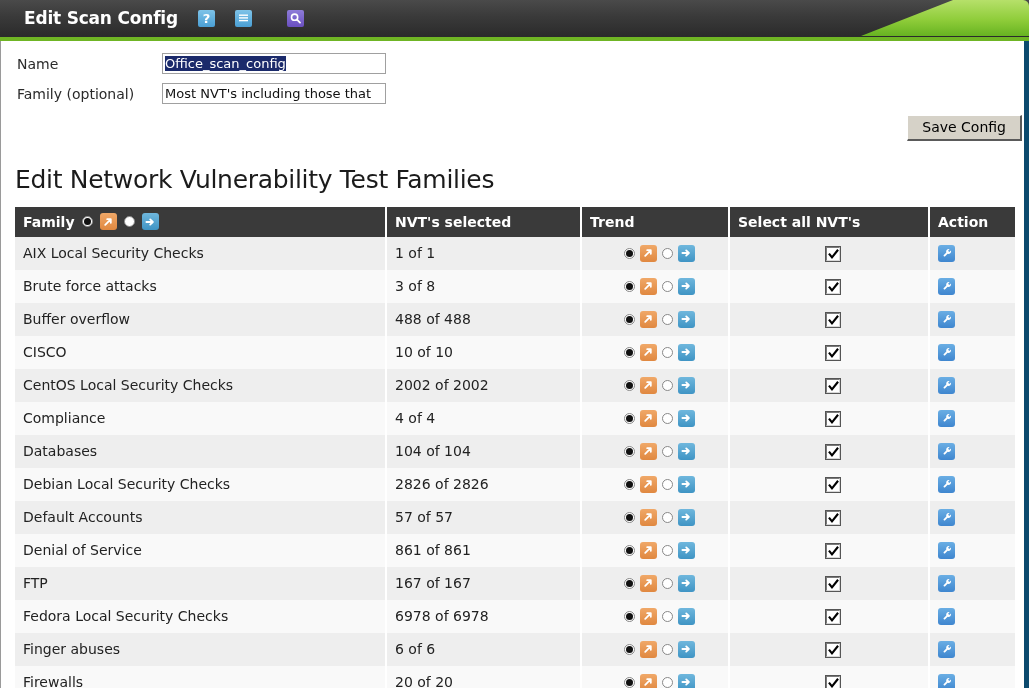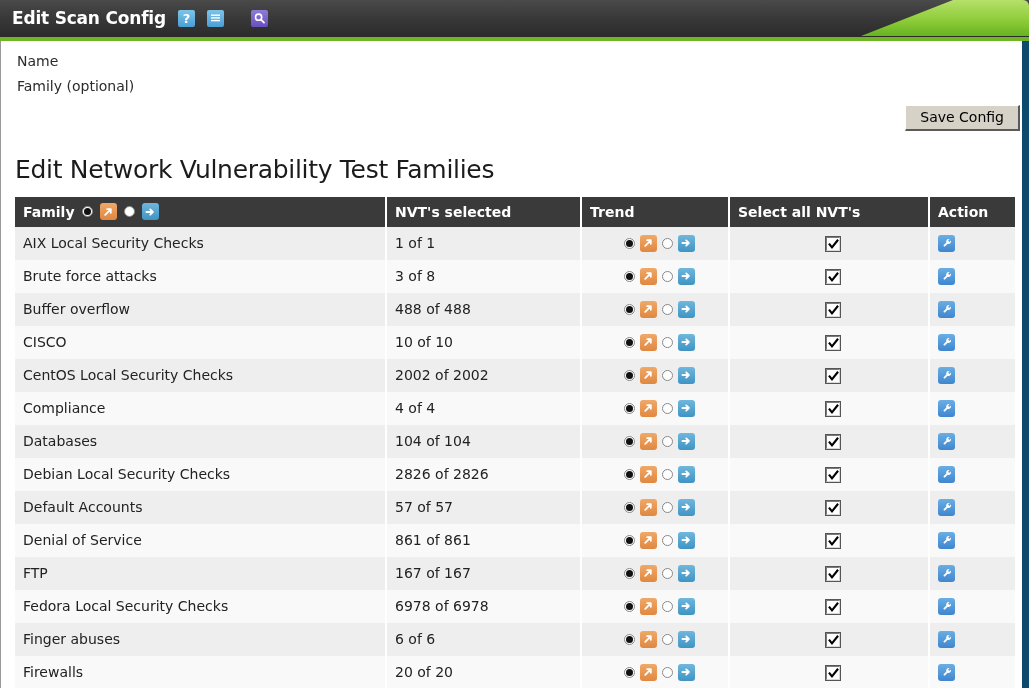--- a/index.html
+++ b/index.html
@@ -34,21 +34,22 @@
     background: linear-gradient(to bottom, #4a4a4a 0%, #3a3a3a 45%, #2b2b2b 100%);
     border-bottom-right-radius: 60px 36px;
   }
   .title-inner {
     position: relative;
     z-index: 3;
     display: flex;
     align-items: center;
     height: 36px;
     padding-left: 12px;
-    gap: 12px;
+    gap: 20px;
+    margin-left: 12px;
   }
   .title-text {
     color: #ffffff;
     font-size: 17px;
     font-weight: bold;
     letter-spacing: -0.2px;
     white-space: nowrap;
   }
   .ticon {
     width: 17px; height: 17px;
@@ -77,21 +78,21 @@
     height: 5px;
     background: #6fb524;
     border-top: 1px solid #2b2b2b;
   }
 
   
   .page {
     position: relative;
     height: 647px;
     border-left: 1px solid #9a9a9a;
-    border-right: 7px solid #0c4a6e;
+    border-right: 5px solid #0c4a6e;
     background: #ffffff;
   }
 
   
   .form { padding: 12px 0 0 16px; }
   .form-row {
     display: flex;
     align-items: center;
     margin-bottom: 9px;
   }
@@ -269,23 +270,29 @@
     </span>
   </div>
 </div>
 <div class="greenline"></div>
 
 <div class="page">
 
   <div class="form">
     <div class="form-row">
       <span class="form-label">Name</span>
+      <div class="txtinput">
+        <span class="sel-text">Office_scan_config</span>
+      </div>
     </div>
     <div class="form-row">
       <span class="form-label">Family (optional)</span>
+      <div class="txtinput">
+        <span>Most NVT's including those that</span>
+      </div>
     </div>
   </div>
 
   <div class="save-wrap">
     <button class="save-btn">Save Config</button>
   </div>
 
   <div class="page-heading">Edit Network Vulnerability Test Families</div>
 
   <div class="tbl-wrap">

